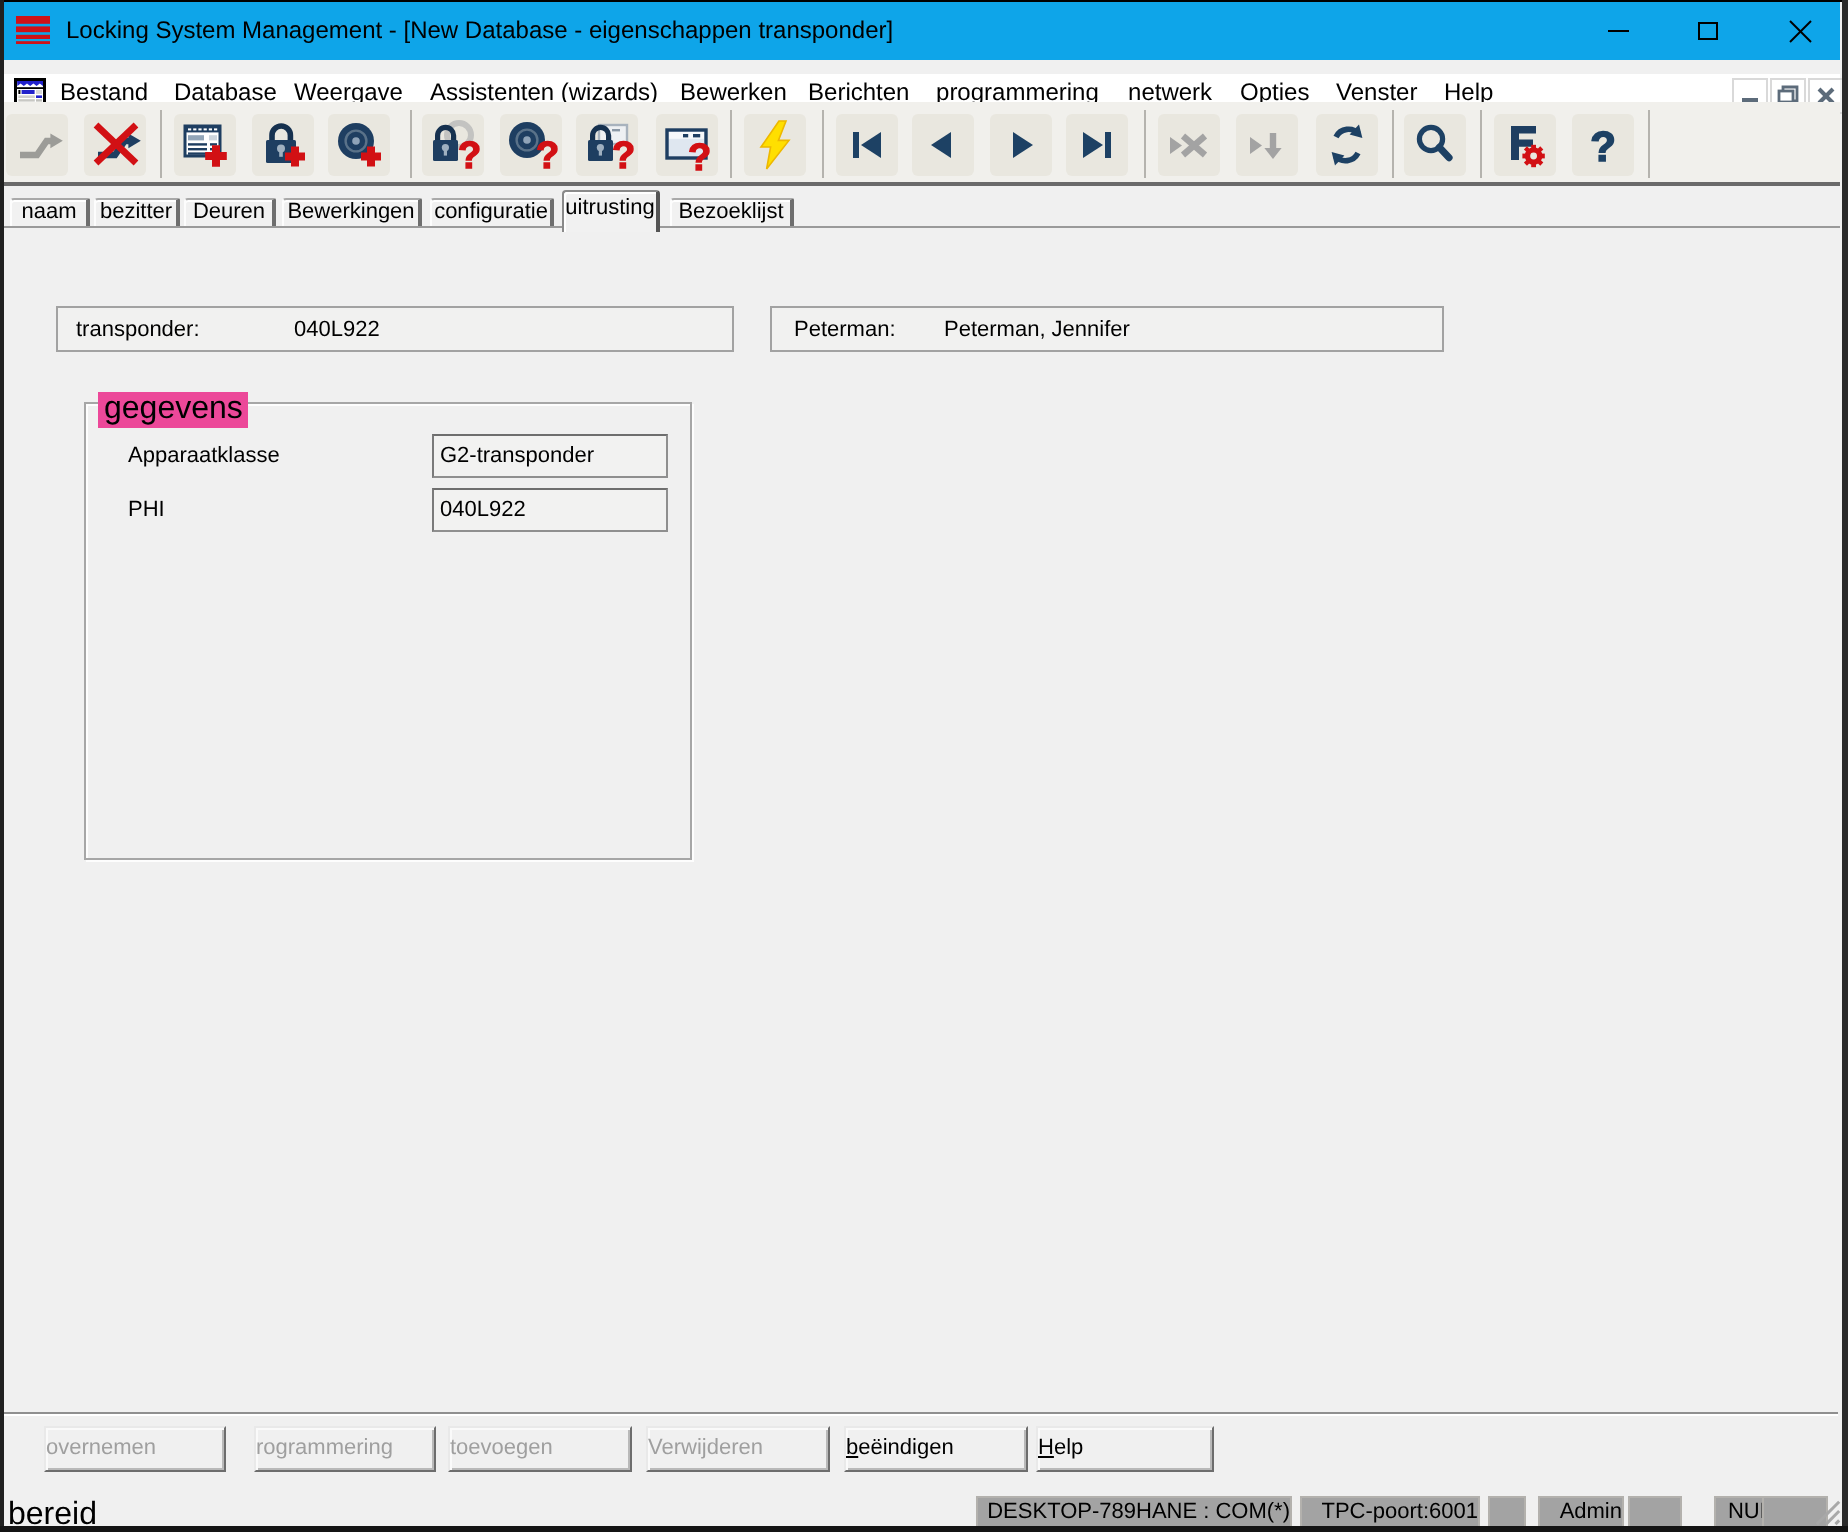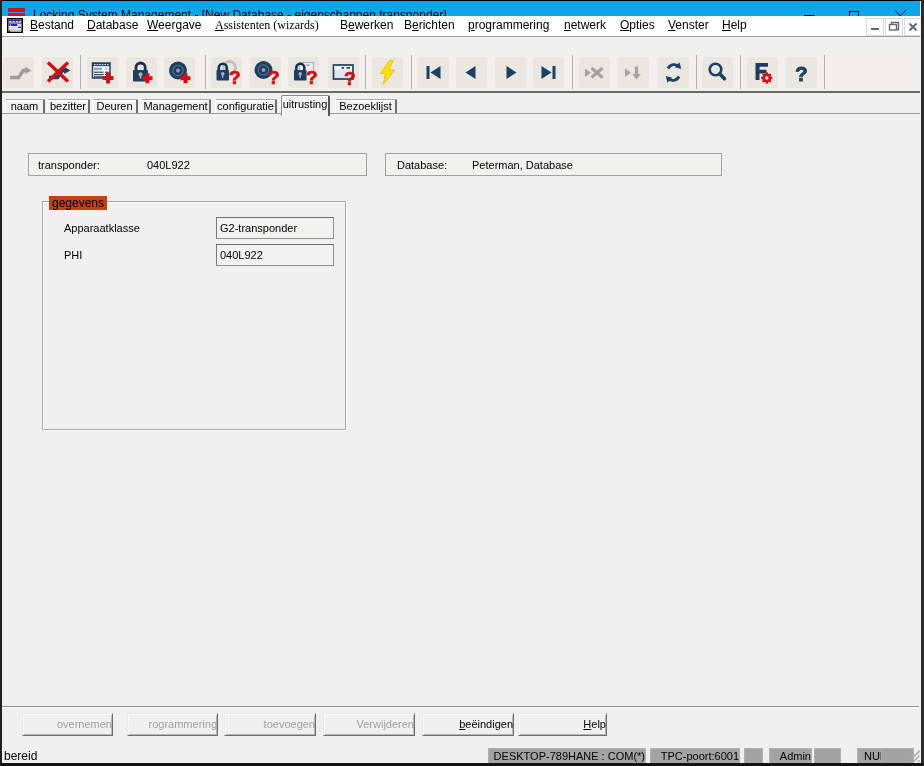--- a/index.html
+++ b/index.html
@@ -8,21 +8,21 @@
 .abs { position:absolute; }
 #win { position:absolute; left:0; top:0; width:924px; height:766px; background:#f0f0f0; }
 .b-top { left:0; top:0; width:924px; height:1px; background:#000; z-index:50; }
 .b-left { left:0; top:0; width:2px; height:766px; background:#202020; z-index:50; }
 .b-right { left:920.5px; top:0; width:3.5px; height:766px; background:#2b2b2b; z-index:50; }
 .b-bottom { left:0; top:763px; width:924px; height:3px; background:#141414; z-index:50; }
 
 #titlebar { position:absolute; left:0; top:0; width:920px; height:30px; background:#0ea5e9; }
 #title-text { position:absolute; left:33px; top:8px; font-size:12px; color:#000; white-space:nowrap; }
 
-#menubar { position:absolute; left:0; top:16px; width:920px; height:21px; background:#ffffff; border-bottom:1px solid #9f9f9f; }
+#menubar { position:absolute; left:0; top:37px; width:920px; height:21px; background:#ffffff; border-bottom:1px solid #9f9f9f; }
 .mi { position:absolute; top:2px; font-size:12px; color:#000; white-space:nowrap; }
 
 #toolbar { position:absolute; left:0; top:51px; width:920px; height:40px; background:#f1f0ec; }
 #toolbar-line { position:absolute; left:0; top:91px; width:920px; height:2px; background:#6a6a6a; }
 .tbtn { position:absolute; top:6px; width:31px; height:31px; background:#e9e7df; border-radius:3px; }
 .tbtn svg { position:absolute; left:2px; top:2px; }
 .tsep { position:absolute; top:4px; width:1px; height:34px; background:#b5b3ae; }
 
 #tabstrip { position:absolute; left:0; top:93px; width:920px; height:21px; background:#f0f0f0; }
 .tab { position:absolute; top:6px; height:14px; background:#f1f1f1; font-size:11px; text-align:center;
@@ -31,28 +31,28 @@
 #tab-active { position:absolute; left:281px; top:2px; width:49px; height:20.5px; background:#f1f1f1; z-index:5;
   border-top:1px solid #8a8a8a; border-left:1px solid #8a8a8a; border-right:2px solid #545454;
   box-shadow:inset 1px 1px 0 #ffffff; font-size:11px; text-align:center; line-height:17px; color:#000;
   border-top-left-radius:2px; border-top-right-radius:2px; }
 #tabline { position:absolute; left:0; top:19.5px; width:920px; height:1px; background:#9a9a9a; z-index:1; }
 
 #content { position:absolute; left:0; top:114px; width:920px; height:592px; background:#f0f0f0; }
 .fieldbox { position:absolute; top:39px; height:23px; border:1px solid #a2a2a2; background:#f1f1f0; }
 .lbl { position:absolute; font-size:11px; color:#000; white-space:nowrap; }
 #groupbox { position:absolute; left:42px; top:87px; width:304px; height:229px; border:1px solid #a6a6a6; box-shadow:inset 1px 1px 0 #fdfdfd, 1px 1px 0 #fdfdfd; }
-#grouplabel { position:absolute; left:49px; top:82px; font-size:12px; background:#c2410c; padding:0 3px; }
+#grouplabel { position:absolute; left:49px; top:82px; font-size:16px; background:#ec4899; padding:0 3px; }
 .edit { position:absolute; left:216px; width:118px; height:22px; background:#f2f2f1;
   border:1px solid #8f8f8f; border-top-color:#6e6e6e; border-left-color:#7a7a7a; }
 .edit span { position:absolute; left:3px; top:4px; font-size:11px; color:#000; white-space:nowrap; }
 
 #botsep { position:absolute; left:0; top:706px; width:919px; height:2px; background:#8f8f8f; border-bottom:1px solid #ffffff; }
 #buttonbar { position:absolute; left:0; top:708px; width:919px; height:38px; background:#f0f0f0; }
-.btn { position:absolute; top:5px; height:23px; background:#f0f0f0; font-size:11px; text-align:right; line-height:21px;
+.btn { position:absolute; top:5px; height:23px; background:#f0f0f0; font-size:11px; text-align:left; line-height:21px;
   border:1px solid; border-color:#e9e9e9 #6d6d6d #6d6d6d #e9e9e9; box-shadow:inset 1px 1px 0 #fafafa, inset -1px -1px 0 #b9b9b9; }
 .btn.dis { color:#9f9f9f; }
 
 #statusbar { position:absolute; left:0; top:746px; width:920px; height:17px; background:#f0f0f0; font-size:11px; }
 .scell { position:absolute; top:1.5px; height:33px; border:1px solid #b3b1ad; background:#a3a3a3; text-align:right; line-height:14px; white-space:nowrap; overflow:hidden; }
 </style>
 </head>
 <body>
 <div id="win">
   <div class="abs b-top"></div>
@@ -89,21 +89,21 @@
       <rect x="11" y="8.7" width="3" height="1.3" fill="#2222cc"></rect>
       <rect x="2.2" y="10.6" width="8.2" height="1.2" fill="#c8c8c4"></rect>
       <rect x="11" y="10.6" width="3" height="1.2" fill="#c0c0bc"></rect>
       <rect x="2.2" y="12.2" width="1" height="1.5" fill="#000"></rect>
       <rect x="3.8" y="12.2" width="6.6" height="1.5" fill="#b8b8b4"></rect>
       <rect x="11" y="12.2" width="3" height="1.5" fill="#b8b8b4"></rect>
     </svg>
     <div class="mi" style="left:30px;"><u>B</u>estand</div>
     <div class="mi" style="left:87px;"><u>D</u>atabase</div>
     <div class="mi" style="left:147px;"><u>W</u>eergave</div>
-    <div class="mi" style="left:215px;font-family:Liberation Serif, serif;"><u>A</u>ssistenten (wizards)</div>
+    <div class="mi" style="left:215px;"><u>A</u>ssistenten (wizards)</div>
     <div class="mi" style="left:340px;">B<u>e</u>werken</div>
     <div class="mi" style="left:404px;">B<u>e</u>richten</div>
     <div class="mi" style="left:468px;"><u>p</u>rogrammering</div>
     <div class="mi" style="left:564px;"><u>n</u>etwerk</div>
     <div class="mi" style="left:620px;"><u>O</u>pties</div>
     <div class="mi" style="left:668px;"><u>V</u>enster</div>
     <div class="mi" style="left:722px;"><u>H</u>elp</div>
 
     <div class="abs" style="left:866px; top:2px; width:18px; height:18px; border:1px solid #d9d9d9;">
       <svg width="16" height="16" viewBox="0 0 16 16">
@@ -325,34 +325,34 @@
     <div class="tsep" style="left:695.5px;"></div>
     <div class="tsep" style="left:739.5px;"></div>
     <div class="tsep" style="left:823.5px;"></div>
   </div>
   <div id="toolbar-line"></div>
 
   <div id="tabstrip">
     <div class="tab" style="left:5px; width:40px;">naam</div>
     <div class="tab" style="left:47px; width:43px;">bezitter</div>
     <div class="tab" style="left:92px; width:46px;">Deuren</div>
-    <div class="tab" style="left:141px; width:70px;">Management</div>
+    <div class="tab" style="left:141px; width:70px;">Bewerkingen</div>
     <div class="tab" style="left:215px; width:62px;">configuratie</div>
     <div id="tab-active">uitrusting</div>
     <div class="tab" style="left:335px; width:62px;">Bezoeklijst</div>
     <div id="tabline"></div>
   </div>
 
   <div id="content">
     <div class="fieldbox" style="left:28px; width:339px;"></div>
     <div class="lbl" style="left:38px; top:44.5px;">transponder:</div>
     <div class="lbl" style="left:147px; top:44.5px;">040L922</div>
     <div class="fieldbox" style="left:385px; width:337px;"></div>
-    <div class="lbl" style="left:397px; top:44.5px;">Database:</div>
-    <div class="lbl" style="left:472px; top:44.5px;">Peterman, Database</div>
+    <div class="lbl" style="left:397px; top:44.5px;">Peterman:</div>
+    <div class="lbl" style="left:472px; top:44.5px;">Peterman, Jennifer</div>
     <div id="groupbox"></div>
     <div id="grouplabel">gegevens</div>
     <div class="lbl" style="left:64px; top:107.5px;">Apparaatklasse</div>
     <div class="edit" style="top:102.5px;">
         <span>G2-transponder</span>
       </div>
     <div class="lbl" style="left:64px; top:135px;">PHI</div>
     <div class="edit" style="top:129.5px;">
         <span>040L922</span>
       </div>
@@ -362,21 +362,21 @@
   <div id="buttonbar">
     <div class="btn dis" style="left:22px; width:91px;">overnemen</div>
     <div class="btn dis" style="left:127px; width:91px;">rogrammering</div>
     <div class="btn dis" style="left:224px; width:92px;">toevoegen</div>
     <div class="btn dis" style="left:323px; width:92px;">Verwijderen</div>
     <div class="btn" style="left:422px; width:92px;"><u>b</u>eëindigen</div>
     <div class="btn" style="left:518px; width:89px;"><u>H</u>elp</div>
   </div>
 
   <div id="statusbar">
-    <div class="abs" style="left:4px; top:3px; font-size:12px;">bereid</div>
+    <div class="abs" style="left:4px; top:3px; font-size:16px;">bereid</div>
     <div class="scell" style="left:488px; width:158px;">DESKTOP-789HANE : COM(*)</div>
     <div class="scell" style="left:650px; width:90px;">TPC-poort:6001</div>
     <div class="scell" style="left:744px; width:19px;"></div>
     <div class="scell" style="left:769px; width:43px;">Admin</div>
     <div class="scell" style="left:814px; width:27px;"></div>
     <div class="scell" style="left:845px; width:33px;margin-left:12px;">NUM</div>
     <div class="scell" style="left:881px; width:33px;"></div>
     <svg class="abs" style="left:907px; top:3px;" width="14" height="14" viewBox="0 0 14 15">
       <line x1="13" y1="2" x2="1" y2="14" stroke="#a8a8a8" stroke-width="1.6"></line>
       <line x1="13" y1="7" x2="6" y2="14" stroke="#a8a8a8" stroke-width="1.6"></line>

